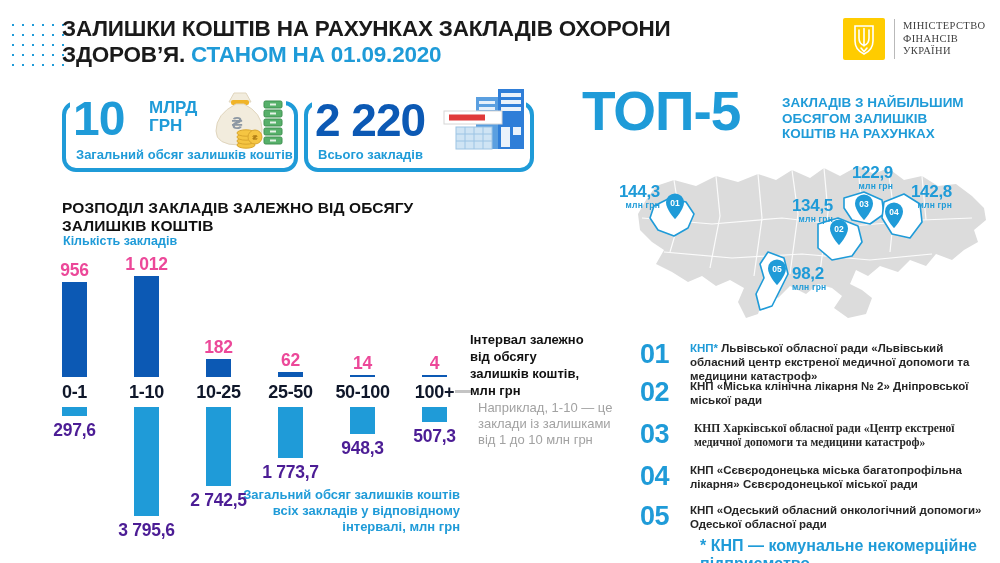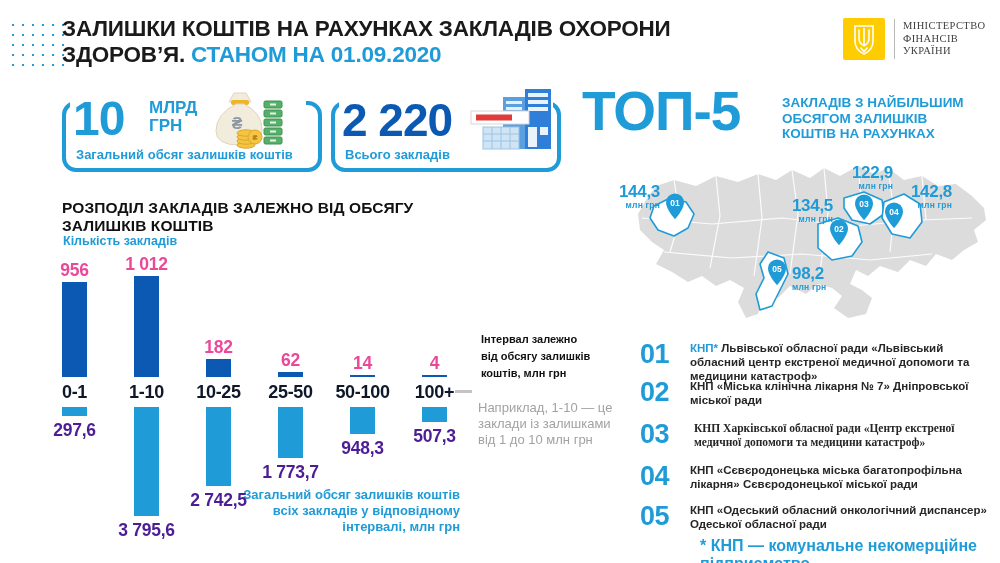--- a/index.html
+++ b/index.html
@@ -14,22 +14,22 @@
          color:#1a1a1a;letter-spacing:-0.2px;margin:0;}
   .title .blue{color:#1f9bd8;}
   .logo{left:843px;top:16px;width:150px;height:46px;display:flex;align-items:center;}
   .emblem{width:42px;height:42px;background:#ffcc00;border-radius:2px;flex:0 0 auto;
           display:flex;align-items:center;justify-content:center;}
   .logo-div{width:1px;height:40px;background:#b9b9b9;margin:0 8px 0 9px;}
   .logo-text{font-family:"Liberation Serif",serif;font-size:10.5px;line-height:12.5px;
              color:#3e3e3e;letter-spacing:0.4px;}
   
   .statbox{border:4px solid #1f9bd8;border-radius:14px;}
-  .sb1{left:62px;top:101px;width:228px;height:63px;padding-left:24px;}
-  .sb2{left:304px;top:101px;width:222px;height:63px;margin-left:27px;}
+  .sb1{left:62px;top:101px;width:228px;height:63px;}
+  .sb2{left:304px;top:101px;width:222px;height:63px;}
   .sb-mask{position:absolute;top:-6px;height:10px;background:#fff;}
   .sb-num{position:absolute;background:#fff;font-weight:bold;letter-spacing:-1px;line-height:1;}
   .sb1 .sb-num{left:4px;top:-10px;font-size:48px;color:#1f9bd8;padding:0 3px;}
   .sb2 .sb-num{left:4px;top:-8px;font-size:46px;color:#0c59b4;padding:0 3px;}
   .sb-unit{position:absolute;left:80px;top:-6px;background:#fff;color:#1f9bd8;
            font-size:17px;line-height:18px;font-weight:bold;padding:0 3px;}
   .sb-icon{position:absolute;background:#fff;}
   .sb-label{position:absolute;left:10px;bottom:6px;font-size:13px;font-weight:bold;color:#1f9bd8;}
   
   .top5-title{left:582px;top:84px;font-size:55px;font-weight:800;color:#1f9bd8;letter-spacing:-1px;line-height:1;}
@@ -44,21 +44,21 @@
   .mv{width:70px;}
   
   .chart-title{left:62px;top:199px;width:430px;font-size:15.5px;font-weight:bold;color:#111;letter-spacing:0.1px;}
   .axis-label{left:63px;top:234px;font-size:12.5px;font-weight:bold;color:#1f9bd8;}
   .bar-up{background:#0c59b4;}
   .bar-down{background:#1f9bd8;}
   .cnt{font-size:17.5px;font-weight:bold;color:#ec4899;text-align:center;letter-spacing:-0.3px;}
   .cat{font-size:18px;font-weight:bold;color:#0f172a;text-align:center;letter-spacing:-0.3px;}
   .dlab{font-size:17.5px;font-weight:bold;color:#4c1d95;text-align:center;letter-spacing:-0.3px;}
   .dash{left:455px;top:390px;width:17px;height:2.5px;background:#c4c4c4;}
-  .ann-bold{left:481px;top:331px;width:114px;font-size:11px;line-height:17px;font-weight:bold;color:#111;}
+  .ann-bold{left:470px;top:331px;width:114px;font-size:13px;line-height:17px;font-weight:bold;color:#111;}
   .ann-note{left:478px;top:400px;width:140px;font-size:13px;line-height:16px;color:#a2a2a2;}
   .caption{left:230px;top:487px;width:230px;font-size:13px;line-height:16px;font-weight:bold;
            color:#1f9bd8;text-align:right;}
   
   .t5-num{font-size:27px;font-weight:800;color:#1f9bd8;line-height:1;letter-spacing:-0.5px;}
   .t5-text{width:302px;font-size:11.5px;line-height:13.8px;font-weight:bold;color:#262626;}
   .t5-lead{color:#1f9bd8;}
   .footnote{left:700px;top:537px;font-size:16px;font-weight:bold;color:#1f9bd8;}
 </style>
 </head>
@@ -269,20 +269,20 @@
         <path d="M10 27 C10 27 1 17.4 1 10.4 A9 9 0 1 1 19 10.4 C19 17.4 10 27 10 27 Z" fill="#1f9bd8"></path>
         <text x="10" y="13.6" font-size="8.5" fill="#fff" text-anchor="middle" font-weight="bold">05</text>
       </svg></div>
     <div class="abs mv " style="left: 792px; top: 265px;">
       <div class="mv-num">98,2</div>
       <div class="mv-unit">млн грн</div>
     </div>
     <div class="abs t5-num" style="left: 640px; top: 341px;">01</div>
     <div class="abs t5-text" style="left: 690px; top: 342px;"><span class="t5-lead">КНП*</span> Львівської обласної ради «Львівський обласний центр екстреної медичної допомоги та медицини катастроф»</div>
     <div class="abs t5-num" style="left: 640px; top: 379px;">02</div>
-    <div class="abs t5-text" style="left: 690px; top: 380px;">КНП «Міська клінічна лікарня № 7» Дніпровської міської ради</div>
+    <div class="abs t5-text" style="left: 690px; top: 380px;">КНП «Міська клінічна лікарня № 2» Дніпровської міської ради</div>
     <div class="abs t5-num" style="left: 640px; top: 421px;">03</div>
     <div class="abs t5-text" style="left: 694px; top: 422px; font-family: Liberation Serif, serif;">КНП Харківської обласної ради «Центр екстреної медичної допомоги та медицини катастроф»</div>
     <div class="abs t5-num" style="left: 640px; top: 463px;">04</div>
     <div class="abs t5-text" style="left: 690px; top: 464px;">КНП «Сєвєродонецька міська багатопрофільна лікарня» Сєвєродонецької міської ради</div>
     <div class="abs t5-num" style="left: 640px; top: 503px;">05</div>
-    <div class="abs t5-text" style="left: 690px; top: 504px;">КНП «Одеський обласний онкологічний диспансер» Одеської обласної ради</div>
+    <div class="abs t5-text" style="left: 690px; top: 504px;">КНП «Одеський обласний онкологічний допомоги» Одеської обласної ради</div>
   </div>
 
 </body></html>

